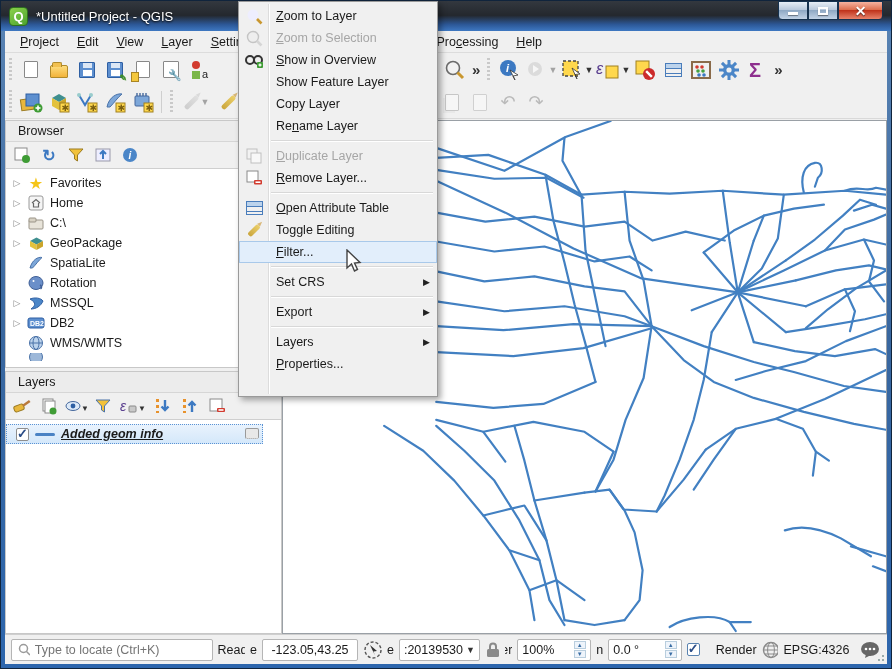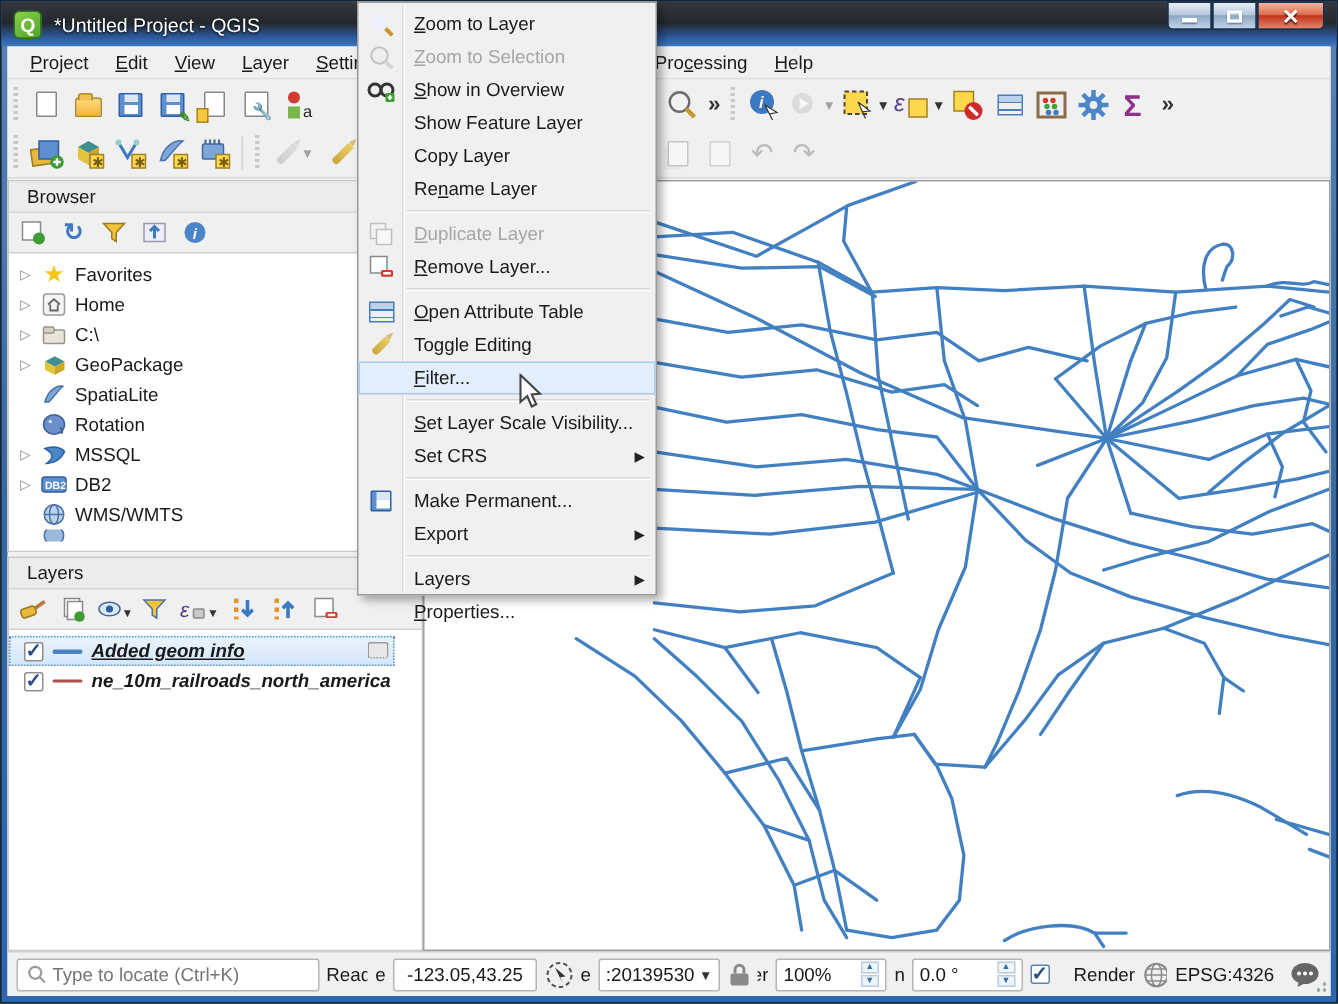--- a/index.html
+++ b/index.html
@@ -540,25 +540,20 @@
               </svg>
             </div>
         </div>
         <div class="panel-body">
           <div style="height:4px"></div>
           <div class="layer-row selected">
             <div class="cb checked"></div>
             <div class="i-line-swatch" style="width:20px;height:3px;background:#4a82c4;"></div>
             <span class="layer-label editing">Added geom info</span>
             <div class="layer-indicator"></div>
-          </div>
-          <div class="layer-row">
-            <div class="cb checked"></div>
-            <div class="i-line-swatch" style="width:20px;height:2px;background:#b05050;"></div>
-            <span class="layer-label">ne_10m_railroads_north_america</span>
           </div>
         </div>
       </div>
     </div>
 
     <div class="map-frame">
       <svg viewBox="0 0 602 514" preserveAspectRatio="none">
         <g fill="none" stroke="#4280c2" stroke-width="2.2" stroke-linecap="round" stroke-linejoin="round">
           <path d="M153,37 L205,34 L262,54 L298,74 L341,71 L386,73 L439,70 L500,74 L561,70 L602,74"></path>
           <path d="M153,27 L221,50 L282,16 L327,0"></path>
@@ -769,33 +764,24 @@
       <span class="ci">
           <span class="i-pencil yellow" style="width:14px;"></span>
         </span>
       <span>Toggle Editing</span>
     </div>
     <div class="ctx-item hl">
       <span><u>F</u>ilter...</span>
     </div>
     <div class="ctx-sep"></div>
     <div class="ctx-item">
-      <span><u>S</u>et Layer Scale Visibility...</span>
-    </div>
-    <div class="ctx-item">
       <span>Set CRS</span>
       <span class="subarrow">▶</span>
     </div>
     <div class="ctx-sep"></div>
-    <div class="ctx-item">
-      <span class="ci">
-          <span class="i-floppy" style="width:14px;height:14px;"></span>
-        </span>
-      <span>Make Permanent...</span>
-    </div>
     <div class="ctx-item">
       <span>Export</span>
       <span class="subarrow">▶</span>
     </div>
     <div class="ctx-sep"></div>
     <div class="ctx-item">
       <span>Layers</span>
       <span class="subarrow">▶</span>
     </div>
     <div class="ctx-item">

